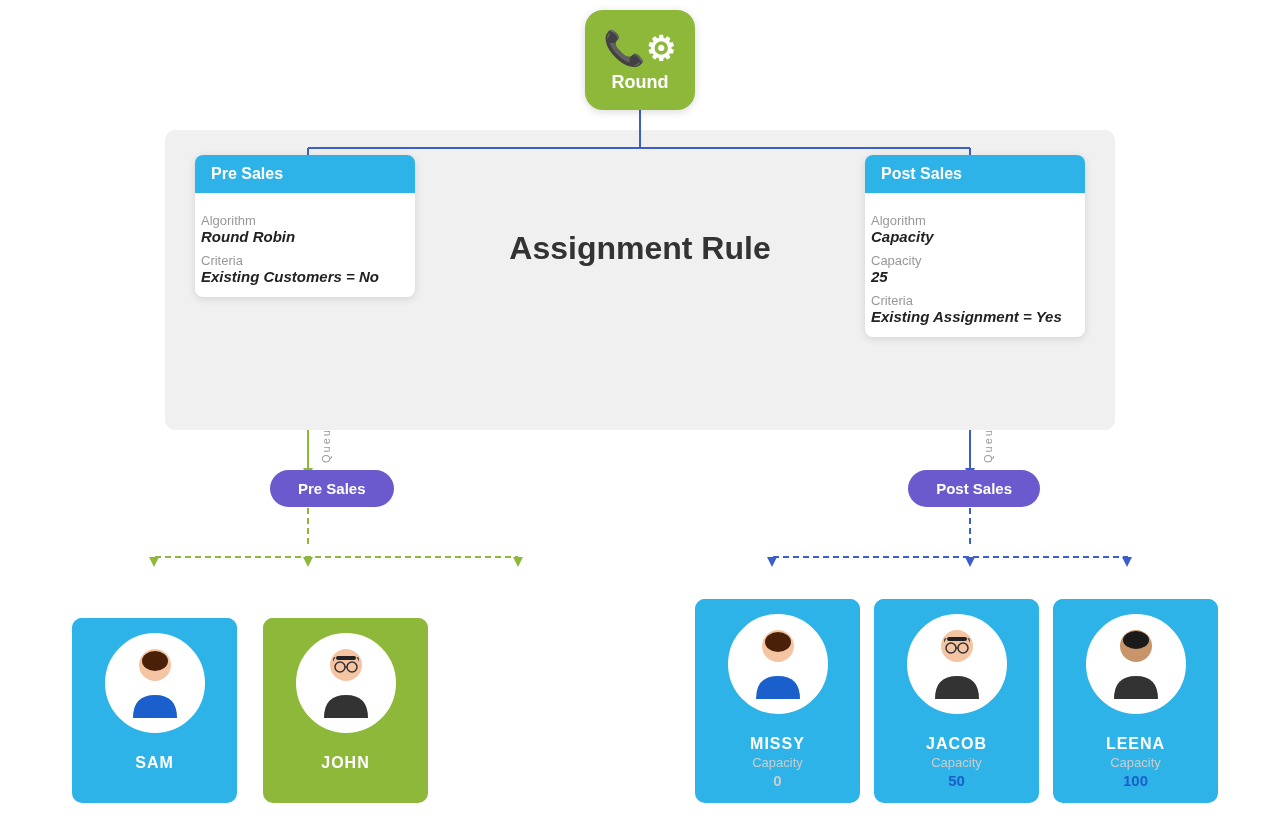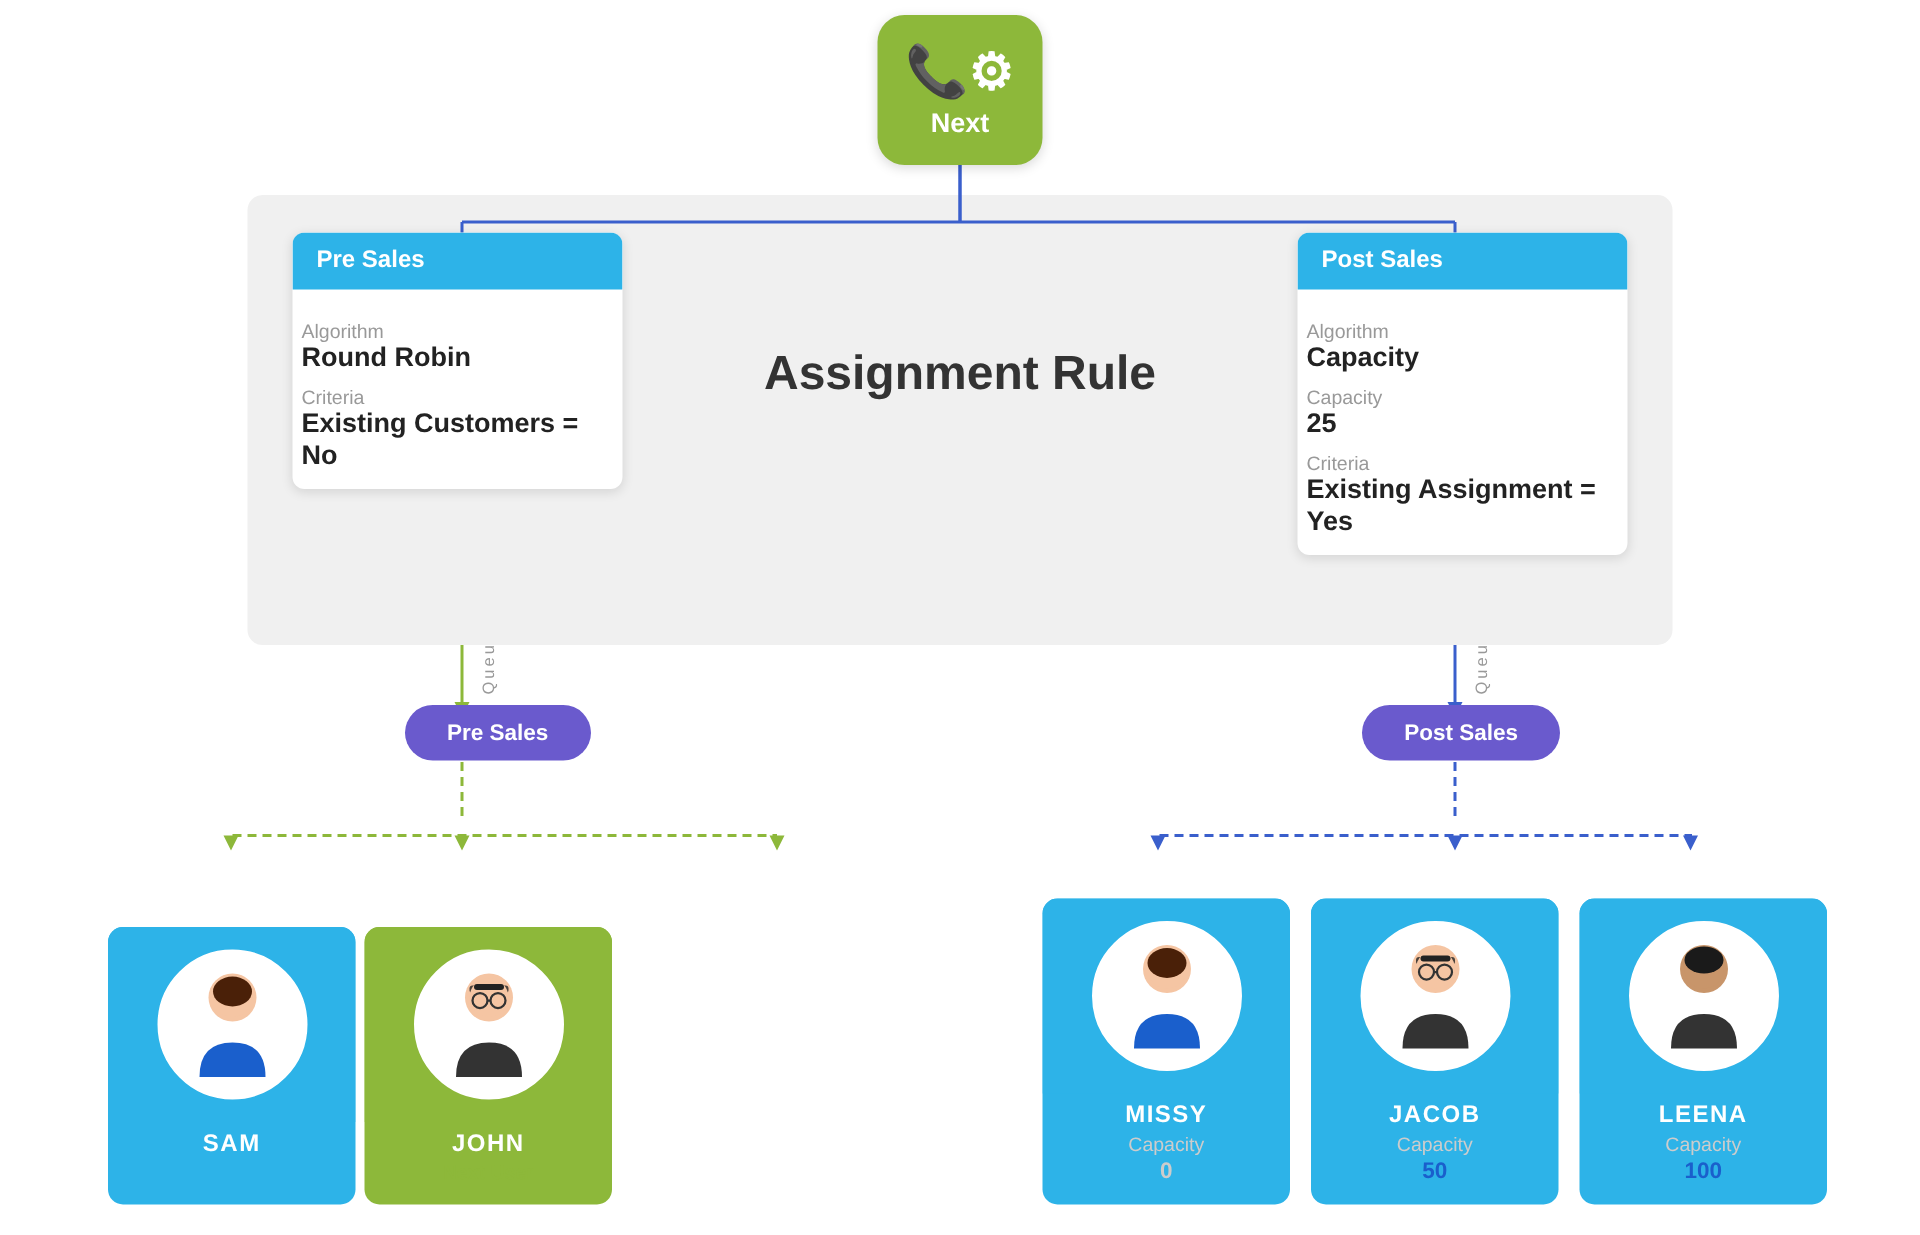--- a/index.html
+++ b/index.html
@@ -82,22 +82,23 @@
     .info-card .card-body {
       padding: 12px 6px;
     }
     .info-card .card-field-label {
       color: #999;
       font-size: 13px;
       margin-top: 8px;
     }
     .info-card .card-field-value {
       color: #222;
-      font-size: 18px;
-      font-weight: bold;
+      font-size: 15px;
+      font-weight: bold;
+      font-style: italic;
     }
 
     
     .pre-sales-card {
       top: 155px;
       left: 195px;
       width: 220px;
     }
 
     
@@ -249,21 +250,21 @@
 
   <line x1="773" y1="557" x2="1128" y2="557" stroke="#3a5fcc" stroke-width="2" stroke-dasharray="6,4"></line>
 
   <polygon points="767,557 777,557 772,567" fill="#3a5fcc"></polygon>
   <polygon points="965,557 975,557 970,567" fill="#3a5fcc"></polygon>
   <polygon points="1122,557 1132,557 1127,567" fill="#3a5fcc"></polygon>
 </svg>
 
 <div class="lead-node">
   <div class="lead-icon">📞⚙</div>
-  <div>Next</div>
+  <div>Round</div>
 </div>
 
 <div class="main-box"></div>
 
 <div class="assignment-rule-label">Assignment Rule</div>
 
 <div class="info-card pre-sales-card">
   <div class="card-header">Pre Sales</div>
   <div class="card-body">
     <div class="card-field-label">Algorithm</div>
@@ -289,21 +290,21 @@
 <div class="queue-label" style="left:982px; top:420px;">Queue</div>
 
 <div class="queue-pill pre-sales-queue">
   <span>Pre Sales</span>
 </div>
 
 <div class="queue-pill post-sales-queue">
   <span>Post Sales</span>
 </div>
 
-<div style="position:absolute; bottom:20px; left:72px; display:flex; gap:6px; z-index:10;">
+<div style="position:absolute; bottom:20px; left:72px; display:flex; gap:26px; z-index:10;">
 
   <div class="user-card">
     <div class="user-avatar">
       <div class="avatar-circle">
         <svg width="80" height="80" viewBox="0 0 80 80">
 
           <circle cx="40" cy="22" r="16" fill="#f5c5a3"></circle>
           <ellipse cx="40" cy="22" rx="12" ry="8" fill="#6a3010" opacity="0.7"></ellipse>
           <path d="M18 75 Q18 52 40 52 Q62 52 62 75" fill="#1a5fcc"></path>
           <circle cx="40" cy="22" r="13" fill="#f5c5a3"></circle>

